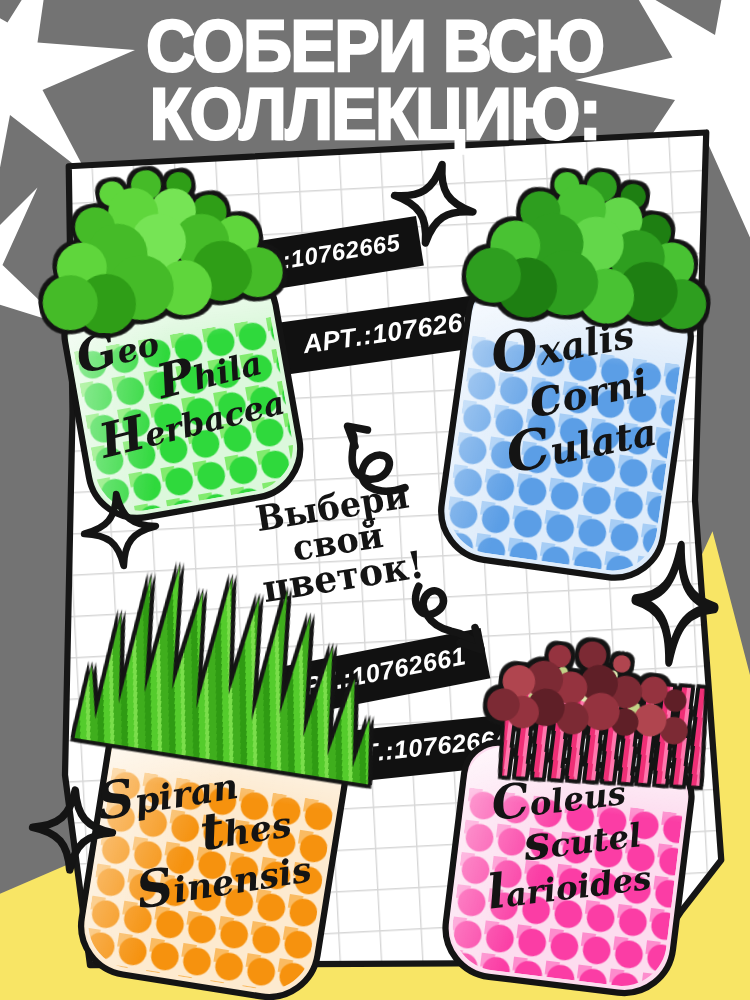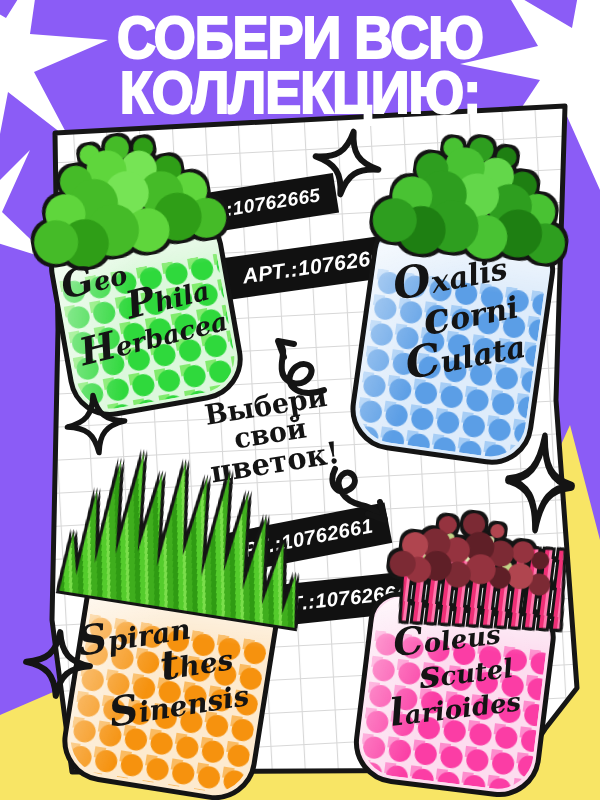--- a/index.html
+++ b/index.html
@@ -1,17 +1,17 @@
 <!DOCTYPE html>
 <html><head>
 <meta charset="utf-8">
 <style>
   * { margin:0; padding:0; box-sizing:border-box; }
   html,body { width:600px; height:800px; overflow:hidden; }
-  .stage { position:relative; width:600px; height:800px; background:#8b5cf6; overflow:hidden;
+  .stage { position:relative; width:600px; height:800px; background:#737373; overflow:hidden;
            font-family:"Liberation Sans", sans-serif; }
   svg.layer { position:absolute; left:0; top:0; pointer-events:none; }
 
   
   .title { position:absolute; top:10px; left:0; width:600px; text-align:center;
            color:#ffffff; font-weight:bold; font-size:54px; line-height:0.94;
            letter-spacing:-1px; transform:scaleY(1.08); transform-origin:top center;
            -webkit-text-stroke:2px #ffffff; }
 
   

